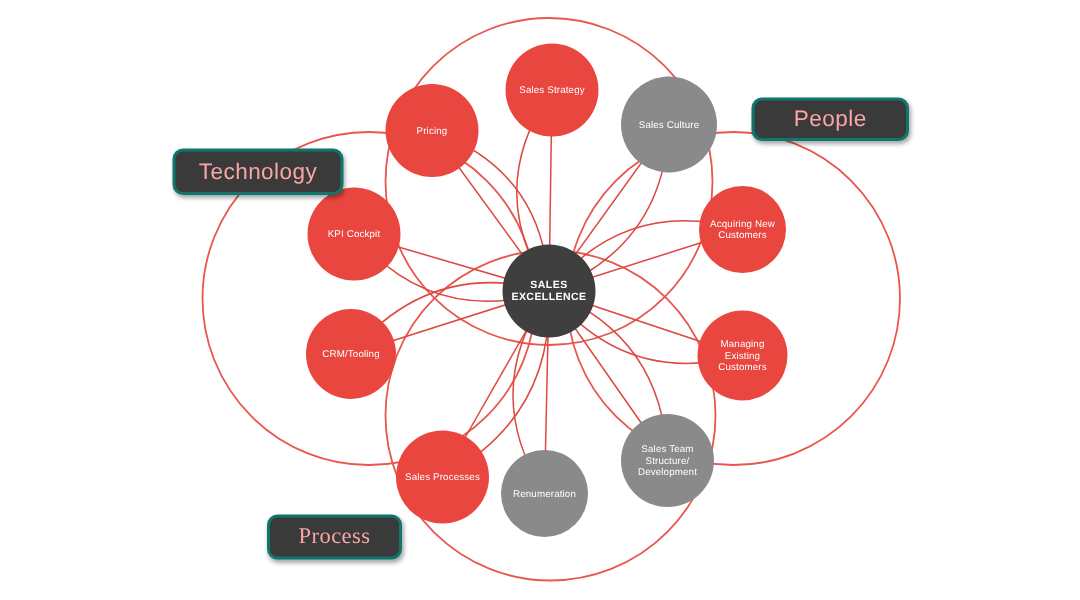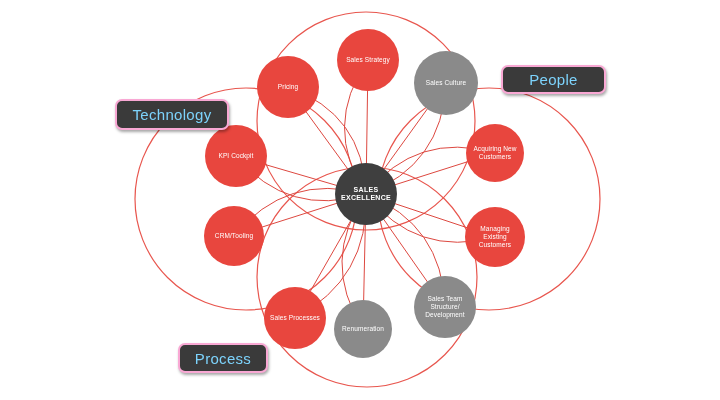--- a/index.html
+++ b/index.html
@@ -9,35 +9,35 @@
     width: 720px;
     height: 400px;
     background: #ffffff;
     overflow: hidden;
   }
   svg { position: absolute; left: 0; top: 0; }
   .group-label {
     position: absolute;
     box-sizing: border-box;
     background: #3a3a3a;
-    color: #7dd3fc;
-    border: 2px solid #f9a8d4;
+    color: #fca5a5;
+    border: 2px solid #0f766e;
     border-radius: 7px;
     font-size: 15px;
     font-weight: 400;
     letter-spacing: 0.3px;
     display: flex;
     align-items: center;
     justify-content: center;
     box-shadow: 1px 2px 3px rgba(0,0,0,0.35);
     z-index: 3;
   }
   .label-technology { left: 115px; top: 99px;  width: 114px;  height: 31px; }
   .label-people     { left: 501px; top: 65px;  width: 105px; height: 29px; }
-  .label-process    { left: 178px; top: 343px; width: 90px;  height: 30px; }
+  .label-process    { left: 178px; top: 343px; width: 90px;  height: 30px; font-family: Liberation Serif, serif; }
 </style>
 </head>
 <body>
 
 <div class="stage">
   <svg width="720" height="400" viewBox="0 0 720 400" xmlns="http://www.w3.org/2000/svg">
       <circle cx="366" cy="121" r="109" fill="none" stroke="#e8564e" stroke-width="1.2"></circle>
       <circle cx="246" cy="199" r="111" fill="none" stroke="#e8564e" stroke-width="1.2"></circle>
       <circle cx="489" cy="199" r="111" fill="none" stroke="#e8564e" stroke-width="1.2"></circle>
       <circle cx="367" cy="277" r="110" fill="none" stroke="#e8564e" stroke-width="1.2"></circle>

